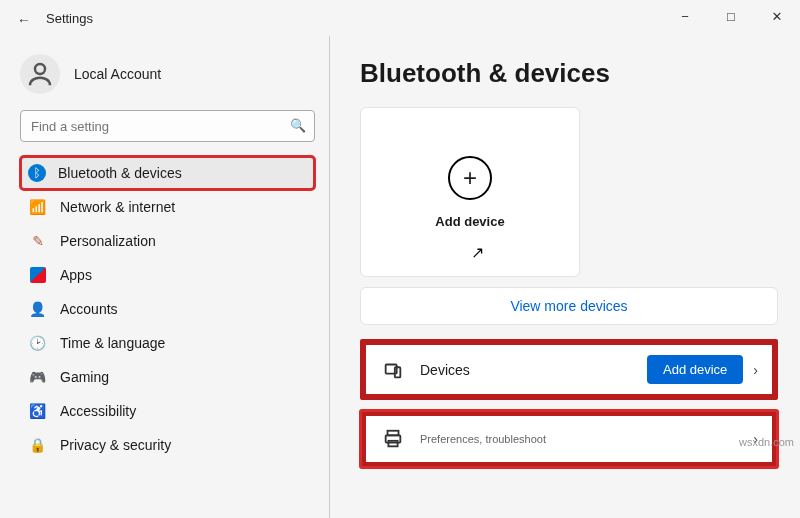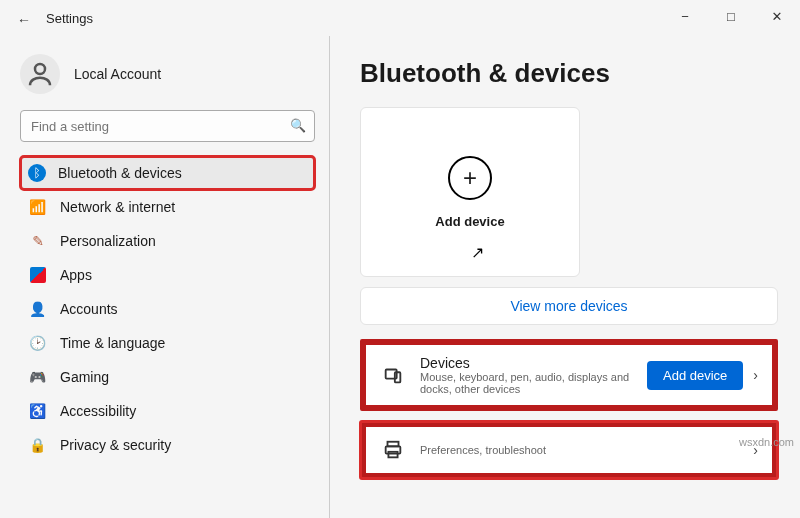--- a/index.html
+++ b/index.html
@@ -140,21 +140,20 @@
 
       <div class="panel">
         <div class="pic">
           <svg width="22" height="22" viewBox="0 0 24 24" fill="none" stroke="#333" stroke-width="2">
               <rect x="4" y="6" width="12" height="10" rx="1"></rect>
               <rect x="14" y="9" width="6" height="11" rx="1"></rect>
             </svg>
         </div>
         <div class="txt">
           <div class="t1">Devices</div>
-          <div class="t2">Mouse, keyboard, pen, audio, displays and docks, other devices</div>
         </div>
         <div class="pillbtn">
           <span>Add device</span>
         </div>
         <div class="chev">›</div>
       </div>
 
       <div class="panel hl-red">
         <div class="pic">
           <svg width="22" height="22" viewBox="0 0 24 24" fill="none" stroke="#333" stroke-width="2">

